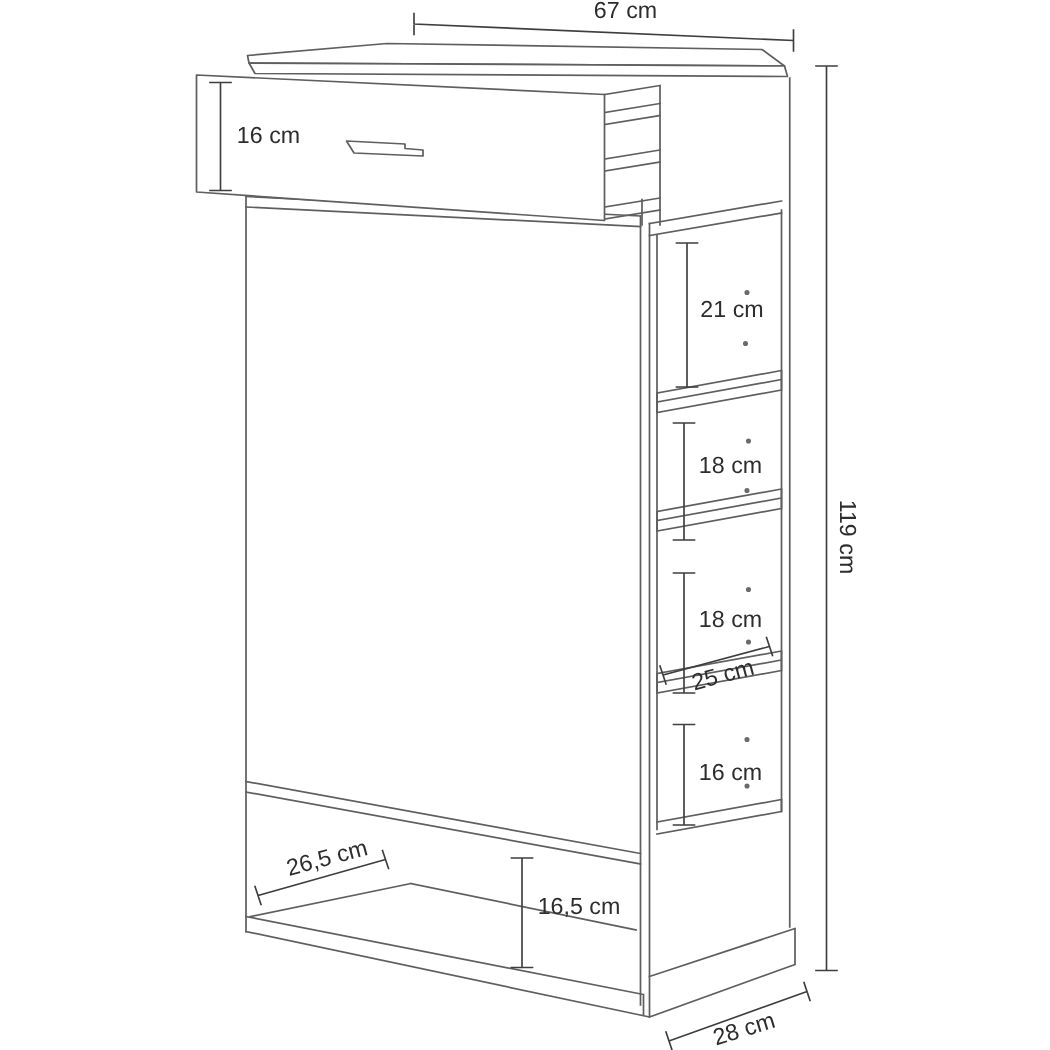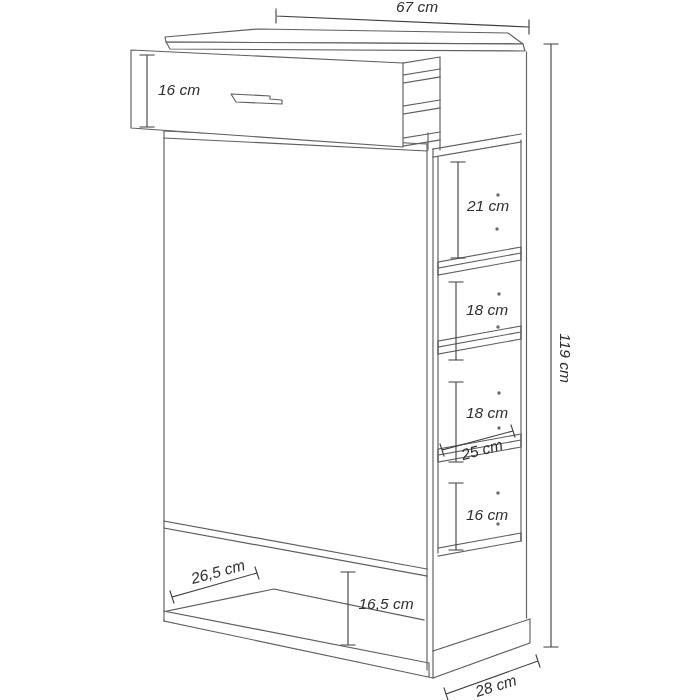--- a/index.html
+++ b/index.html
@@ -1,17 +1,17 @@
 <!DOCTYPE html>
 <html><head>
 <meta charset="utf-8">
 <style>
   html,body{margin:0;padding:0;background:#ffffff;}
   .canvas{position:relative;width:700px;height:700px;background:#ffffff;overflow:hidden;
-          font-family:"Liberation Sans", sans-serif;font-style:italic;}
+          font-family:"Liberation Sans", sans-serif;}
   svg{position:absolute;left:0;top:0;}
   .furn{fill:none;stroke:#5f5f5f;stroke-width:1.15;stroke-linejoin:round;stroke-linecap:square;}
   .furn-white{fill:#ffffff;stroke:#5f5f5f;stroke-width:1.15;stroke-linejoin:round;}
   .dim{fill:none;stroke:#3e3e3e;stroke-width:1.1;stroke-linecap:square;}
   .dimtext{fill:#2d2d2d;font-size:15.5px;font-family:"Liberation Sans", sans-serif;}
   .dot{fill:#6a6a6a;stroke:none;}
 </style>
 </head>
 <body>
 

